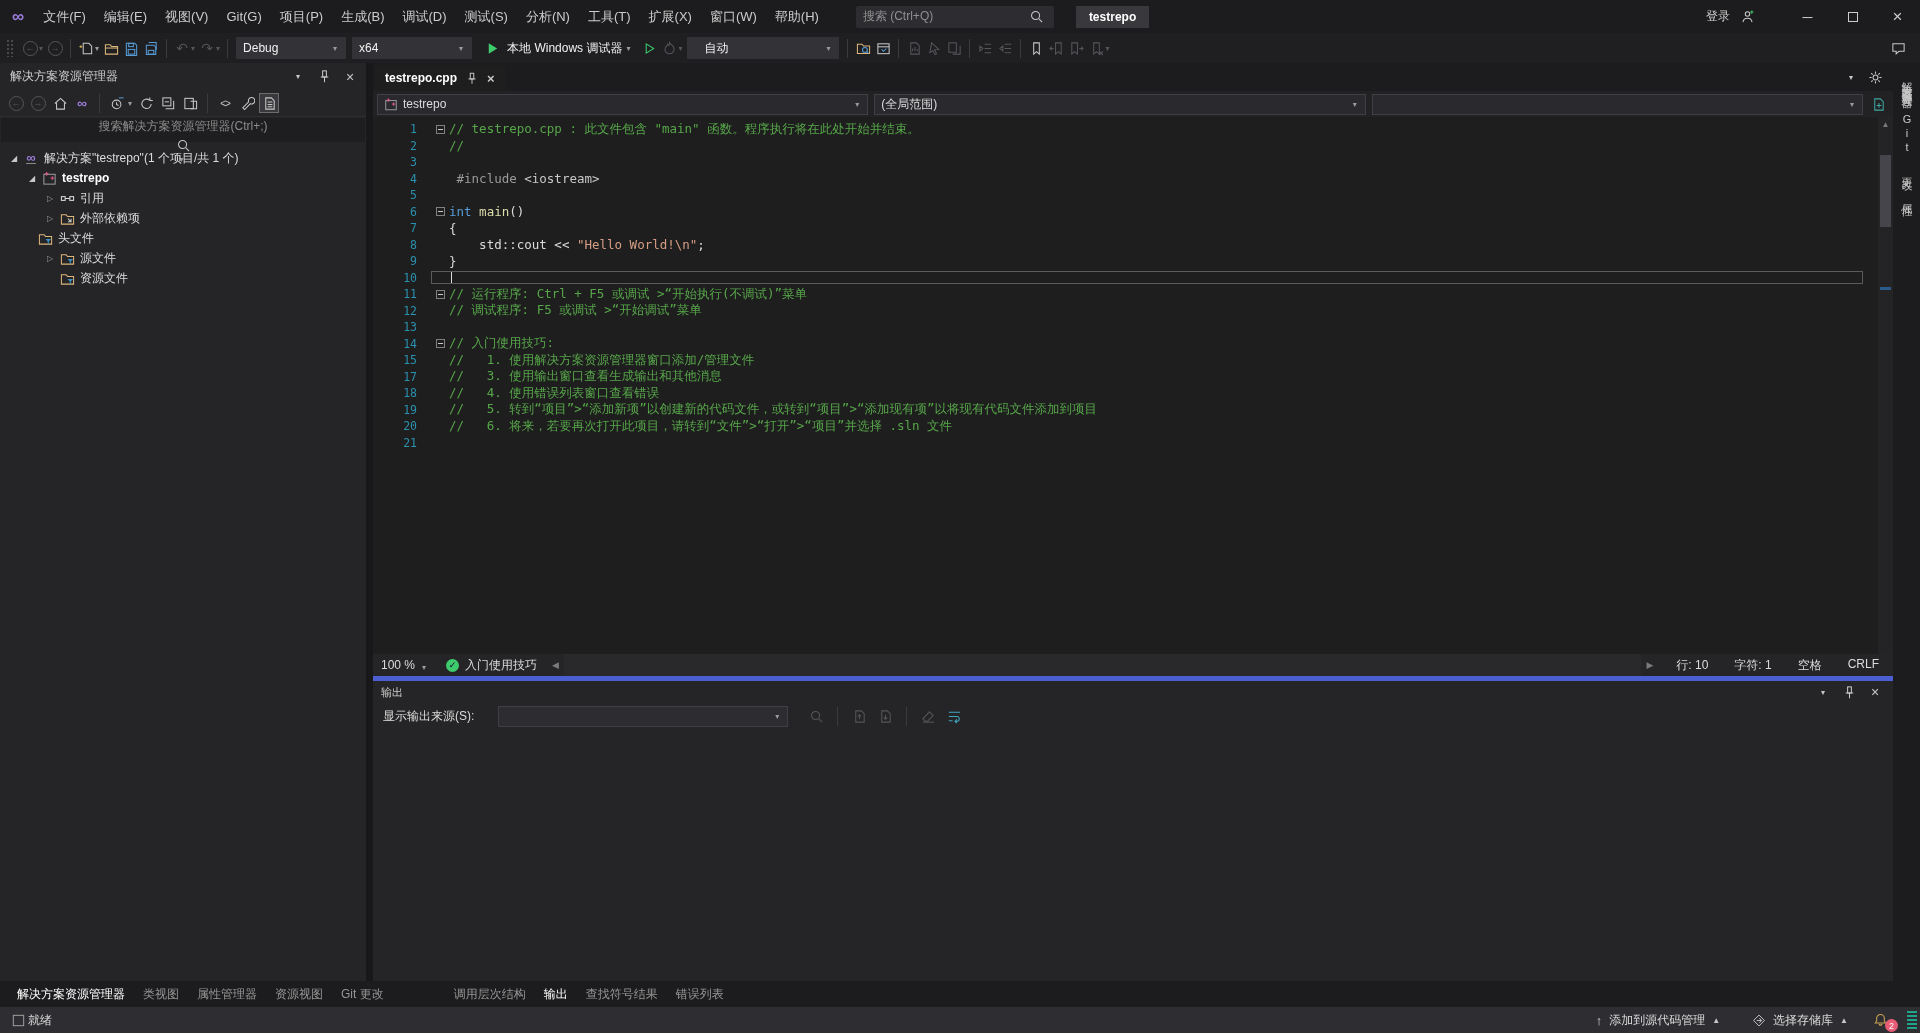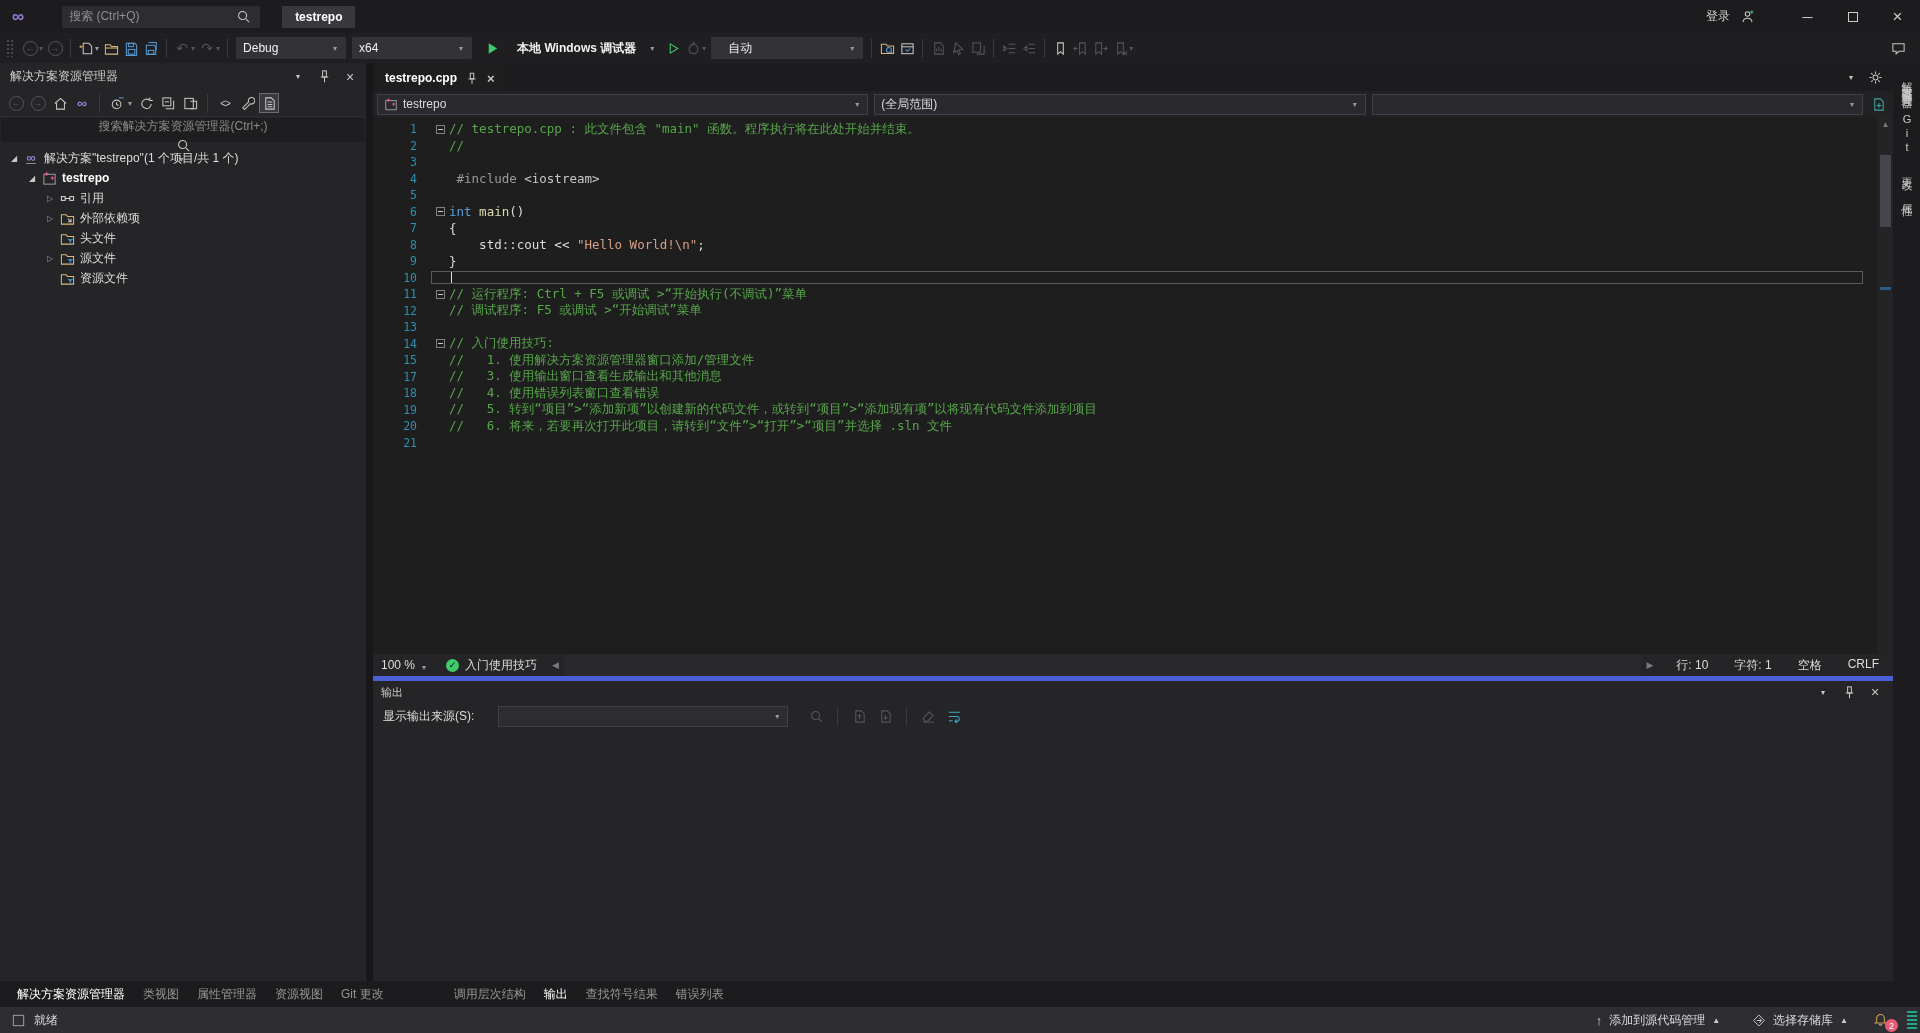--- a/index.html
+++ b/index.html
@@ -34,21 +34,21 @@
     color:#c8c8c8; font-size:13px; flex:0 0 auto; }
   .icon.dis { color:#55555a; }
   .icon.accent { color:#3fa7c4; }
   .caret { font-size:8px; color:#9a9a9a; margin:0 2px 0 -1px; }
   .caret.dis { color:#55555a; }
   .sep { width:1px; height:19px; background:#3a3a3f; margin:0 5px; }
   .combo { height:22px; background:#333337; border-radius:1px; display:flex; align-items:center;
     padding:0 7px; margin:0 3px; font-size:12px; color:#f1f1f1; }
   .combo .clabel { flex:1; }
   .combo .caret { margin-left:8px; }
-  .runbtn { display:flex; align-items:center; gap:15px; padding:0 7px; height:24px; font-size:12px; color:#f1f1f1;font-weight:bold; }
+  .runbtn { display:flex; align-items:center; gap:5px; padding:0 7px; height:24px; font-size:12px; color:#f1f1f1; }
   .circ { width:15px; height:15px; border:1px solid currentColor; border-radius:50%;
     display:inline-flex; align-items:center; justify-content:center; font-size:9px; line-height:1; }
 
   
   .main { flex:1 1 auto; display:flex; min-height:0; }
   .left-panel { width:366px; background:#252528; display:flex; flex-direction:column; flex:0 0 auto; }
   .panel-gap { width:7px; background:#18181a; flex:0 0 auto; }
   .lp-title { height:27px; display:flex; align-items:center; padding:0 6px 0 10px; font-size:12px; color:#cccccc; }
   .lp-title .t { flex:1; }
   .lp-icons { display:flex; align-items:center; gap:6px; }
@@ -134,20 +134,35 @@
   .badge { position:absolute; right:6px; bottom:-2px; min-width:13px; height:13px; border-radius:7px;
     background:#e85d75; color:#fff; font-size:9px; display:flex; align-items:center; justify-content:center; padding:0 3px; }
   .corner-grip { width:16px; height:26px; display:flex; flex-direction:column; justify-content:center; gap:2px; padding:0 3px; }
   .corner-grip i { display:block; height:2px; background:#1fa58c; }
 </style>
 </head>
 <body>
 
 <div class="titlebar">
   <span class="logo">∞</span>
+  <div id="menubar" style="display:flex">
+      <div class="menu-item">文件(F)</div>
+      <div class="menu-item">编辑(E)</div>
+      <div class="menu-item">视图(V)</div>
+      <div class="menu-item">Git(G)</div>
+      <div class="menu-item">项目(P)</div>
+      <div class="menu-item">生成(B)</div>
+      <div class="menu-item">调试(D)</div>
+      <div class="menu-item">测试(S)</div>
+      <div class="menu-item">分析(N)</div>
+      <div class="menu-item">工具(T)</div>
+      <div class="menu-item">扩展(X)</div>
+      <div class="menu-item">窗口(W)</div>
+      <div class="menu-item">帮助(H)</div>
+    </div>
   <div class="tb-search">
     <span class="ph">搜索 (Ctrl+Q)</span>
     <span class="icon">
         <svg width="15" height="15" viewBox="0 0 16 16" fill="none" stroke="currentColor" stroke-width="1.1">
           <circle cx="7" cy="7" r="4.3"></circle>
           <path d="M10.3 10.3L14 14"></path>
         </svg>
       </span>
   </div>
   <div class="proj-badge">testrepo</div>
@@ -460,21 +475,21 @@
           <span class="ticon">
             <span style="color:#dcb67a">
               <svg width="15" height="15" viewBox="0 0 16 16" fill="none" stroke="currentColor" stroke-width="1.1">
                 <path d="M1.5 4h5l1.5 1.8h6.5v8.2h-13z"></path>
                 <path d="M8.5 8.2l3.3 3.3M11.8 8.2v3.3H8.5" stroke="#c8c8c8"></path>
               </svg>
             </span>
           </span>
           <span class="tlabel">外部依赖项</span>
         </div>
-        <div class="tree-row" style="padding-left: 42px;">
+        <div class="tree-row" style="padding-left: 20px;">
           <span class="arrow"></span>
           <span class="ticon">
             <span style="color:#dcb67a">
               <svg width="15" height="15" viewBox="0 0 16 16" fill="none" stroke="currentColor" stroke-width="1.1">
                 <path d="M1.5 4h5l1.5 1.8h6.5v8.2h-13z"></path>
                 <path d="M8 8.5h6l-2.4 2.8v3l-1.2-1.2v-1.8z" fill="#3c8dbc" stroke="none"></path>
               </svg>
             </span>
           </span>
           <span class="tlabel">头文件</span>
@@ -841,21 +856,21 @@
     <span class="btab">查找符号结果</span>
     <span class="btab">错误列表</span>
   </div>
 
 <div class="statusbar">
   <span class="icon">
       <svg width="15" height="15" viewBox="0 0 16 16" fill="none" stroke="currentColor" stroke-width="1.1">
         <rect x="2.5" y="2.5" width="11" height="11" stroke="#9b9b9b"></rect>
       </svg>
     </span>
-  <span style="margin-left:6px">就绪</span>
+  <span style="">就绪</span>
   <div class="sb-right">
     <div class="sb-item">
       <span style="font-size:13px">↑</span>
       <span>添加到源代码管理</span>
       <span class="sb-caret">▲</span>
     </div>
     <div class="sb-item">
       <span class="icon" style="width:14px;height:14px">
           <svg width="15" height="15" viewBox="0 0 16 16" fill="none" stroke="currentColor" stroke-width="1.1">
             <path d="M8 1.8l6.2 6.2L8 14.2 1.8 8z"></path>

